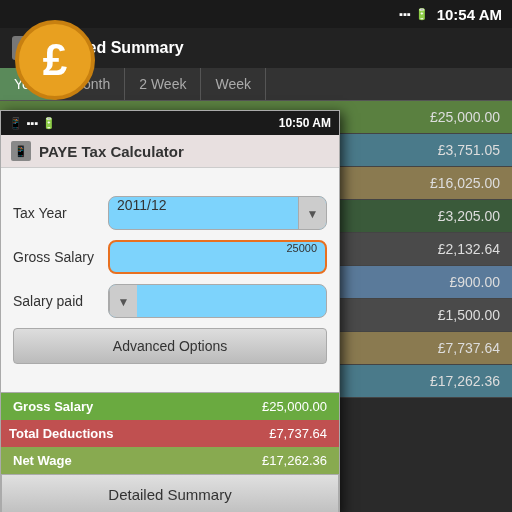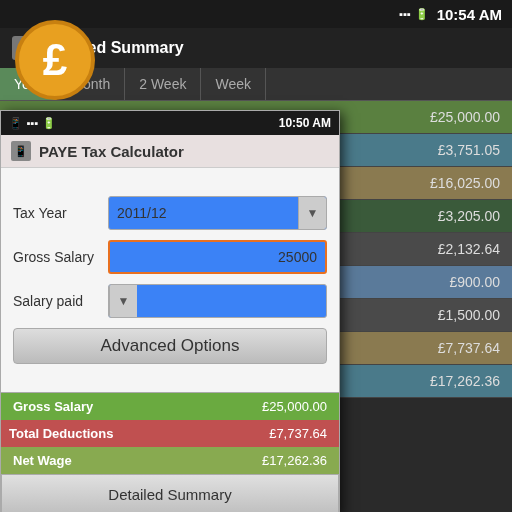--- a/index.html
+++ b/index.html
@@ -189,39 +189,38 @@
     }
     .form-label {
       width: 95px;
       font-size: 14px;
       color: #333;
     }
     .form-control {
       flex: 1;
       height: 34px;
       border: 1px solid #aaa;
-      background: #3b82f6;
-      border-radius: 3px;
-      display: flex;
-      align-items: center;
+      background: #7dd3fc;
+      border-radius: 8px;
+      display: flex;
       overflow: hidden;
     }
     .form-control.orange-border {
       border: 2px solid #e87020;
     }
     .form-control-text {
       flex: 1;
       padding: 0 8px;
       font-size: 14px;
       color: #333;
     }
     .form-control-value {
       flex: 1;
       padding: 0 8px;
-      font-size: 14px;
+      font-size: 11px;
       color: #333;
       text-align: right;
     }
     .dropdown-arrow {
       width: 28px;
       height: 34px;
       background: #ccc;
       border-left: 1px solid #aaa;
       display: flex;
       align-items: center;
@@ -229,21 +228,21 @@
       font-size: 12px;
       color: #555;
     }
 
     .btn-advanced {
       width: 100%;
       height: 36px;
       background: linear-gradient(to bottom, #ddd, #bbb);
       border: 1px solid #aaa;
       border-radius: 4px;
-      font-size: 17px;
+      font-size: 14px;
       color: #333;
       cursor: pointer;
       display: flex;
       align-items: center;
       justify-content: center;
       margin-bottom: 0;
       text-align: center;
     }
 
     

